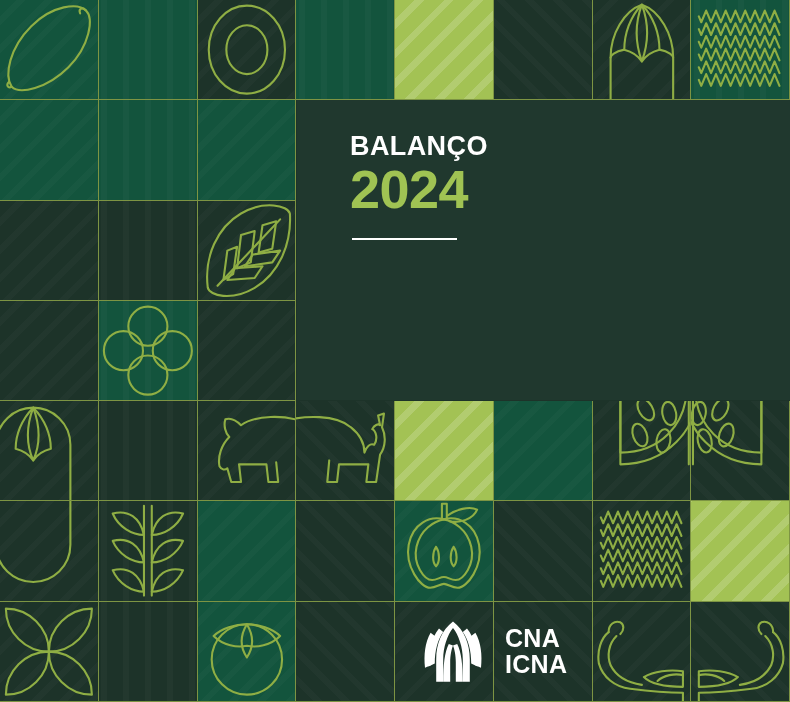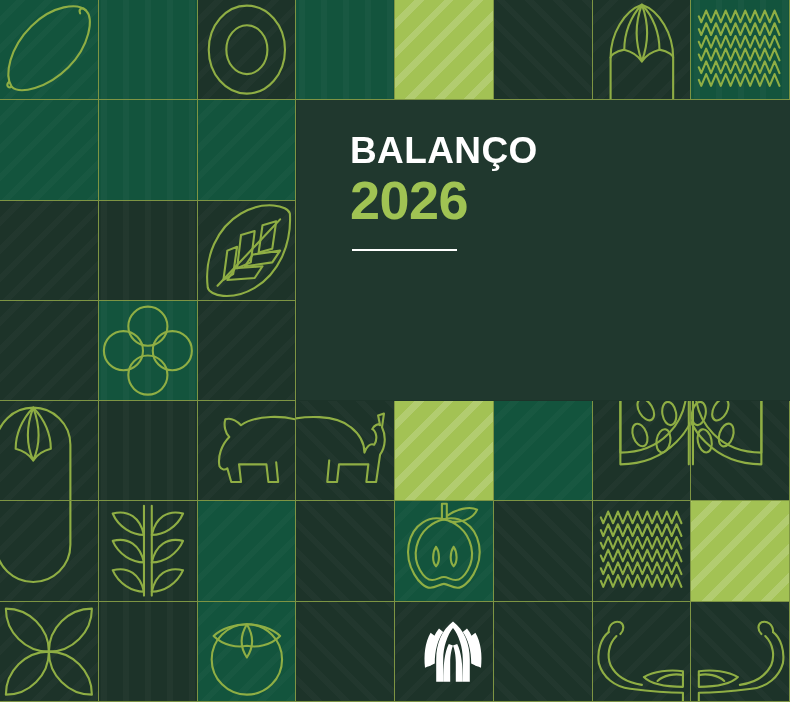--- a/index.html
+++ b/index.html
@@ -41,21 +41,21 @@
 
   .motif{position:absolute;inset:0;}
   .motif svg{width:100%;height:100%;display:block;}
   .motif svg *{fill:none;stroke:#8fae44;stroke-width:2.1;
                stroke-linecap:round;stroke-linejoin:round;vector-effect:non-scaling-stroke;}
 
   
   #panel{position:absolute;left:297px;top:100px;width:493px;height:300px;
          background:#20382e;z-index:5;}
   #panel-inner{position:absolute;left:53px;top:32px;right:20px;}
-  .kicker{color:#ffffff;font-size:37px;font-weight:bold;letter-spacing:.4px;
+  .kicker{color:#ffffff;font-size:27px;font-weight:bold;letter-spacing:.4px;
           line-height:1.05;margin:0;}
   .yearnum{color:#a0c353;font-size:54px;font-weight:bold;line-height:1.0;
            margin:2px 0 0 0;letter-spacing:-.5px;}
   #divider{width:105px;height:2px;background:#ffffff;margin:22px 0 26px 2px;}
 
   
   #logo{position:absolute;left:418px;top:616px;z-index:6;
         display:flex;align-items:center;gap:17px;}
   #logo-mark{width:70px;height:70px;}
   #logo-mark svg{display:block;width:70px;height:70px;}
@@ -349,36 +349,38 @@
             <path d="M48 76 C38 70 22 68 8 70 L8 86 C24 86 40 84 48 76 Z"></path>
             <path d="M8 74 C16 72 28 74 34 80"></path>
           </svg>
         </div>
       </div>
     </div>
 
   <div id="panel">
     <div id="panel-inner">
       <div class="kicker">BALANÇO</div>
-      <div class="yearnum">2026</div>
+      <div class="yearnum">2024</div>
       <div id="divider"></div>
     </div>
   </div>
 
   <div id="logo">
     <div id="logo-mark">
       <svg viewBox="0 0 100 100" aria-hidden="true">
         <g fill="#ffffff" stroke="none">
           <path d="M50 8 C34 20 26 40 26 62 L26 94 L36 94 L36 62 C36 44 42 27 50 17 C58 27 64 44 64 62 L64 94 L74 94 L74 62 C74 40 66 20 50 8 Z"></path>
           <path d="M18 24 C10 38 8 56 10 74 L19 70 C18 55 20 41 26 30 Z"></path>
           <path d="M82 24 L74 30 C80 41 82 55 81 70 L90 74 C92 56 90 38 82 24 Z"></path>
           <path d="M30 18 C19 32 14 52 15 72 L24 68 C24 50 28 34 36 23 Z"></path>
           <path d="M70 18 L64 23 C72 34 76 50 76 68 L85 72 C86 52 81 32 70 18 Z"></path>
           <path d="M44 40 C38 52 36 70 36 94 L46 94 L46 66 C46 56 48 47 50 42 Z"></path>
           <path d="M56 40 L50 42 C52 47 54 56 54 66 L54 94 L64 94 C64 70 62 52 56 40 Z"></path>
         </g>
       </svg>
     </div>
     <div id="logo-words">
+      <div>CNA</div>
+      <div>ICNA</div>
     </div>
   </div>
 
 </div>
 
 </body></html>

